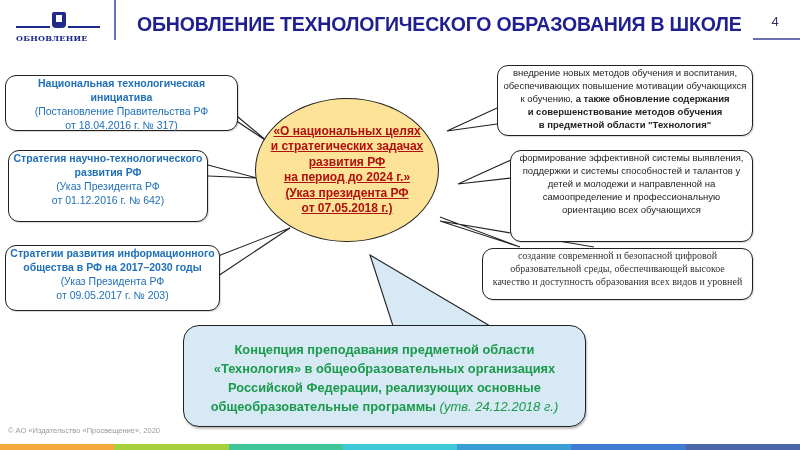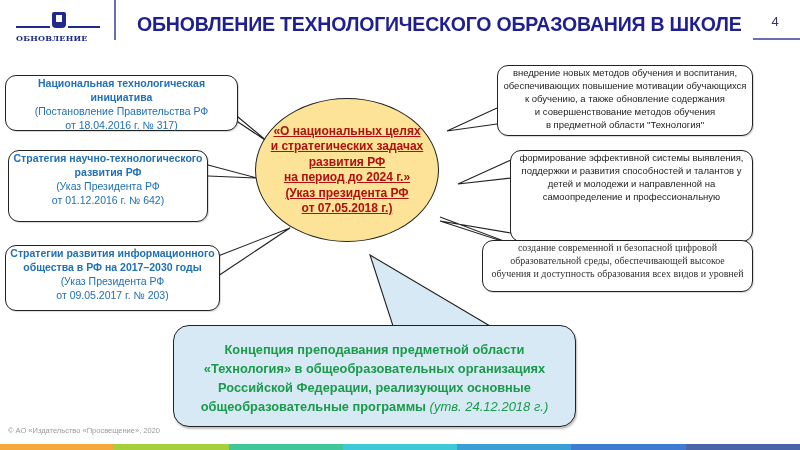--- a/index.html
+++ b/index.html
@@ -17,34 +17,34 @@
   .page-title { position: absolute; left: 137px; top: 13px; font-size: 19.5px; font-weight: bold; color: #1f1f8f; letter-spacing: -0.2px; white-space: nowrap; }
   .page-num { position: absolute; left: 755px; top: 14px; width: 40px; text-align: center; font-size: 13px; color: #333366; }
   .page-num-line { position: absolute; left: 753px; top: 38px; width: 47px; height: 1.5px; background: #6a6fb0; }
 
   svg.connectors { position: absolute; left: 0; top: 0; width: 800px; height: 450px; }
 
   .box { position: absolute; border: 1.3px solid #222; border-radius: 11px; background: #fff; text-align: center; box-shadow: 1px 1px 1px rgba(0,0,0,0.15); display: flex; flex-direction: column; justify-content: flex-start; }
   .lbox { color: #2070b8; font-size: 10.5px; line-height: 14px; }
   .lbox .t { font-weight: bold; }
   .rbox { color: #222; font-size: 9.5px; line-height: 13px; }
-  .rbox b { font-weight: normal; }
+  .rbox b { font-weight: bold; }
   .rbox.serif { font-family: "Liberation Serif", "DejaVu Serif", serif; font-size: 10px; color: #333; }
 
   #lb1 { left: 5px; top: 75px; width: 233px; height: 56px; }
   #lb2 { left: 8px; top: 150px; width: 200px; height: 72px; }
   #lb3 { left: 5px; top: 245px; width: 215px; height: 66px; }
 
   #rb1 { left: 497px; top: 65px; width: 256px; height: 71px; }
   #rb2 { left: 510px; top: 150px; width: 243px; height: 92px; }
-  #rb3 { left: 482px; top: 240px; width: 271px; height: 52px; }
+  #rb3 { left: 482px; top: 248px; width: 271px; height: 52px; }
 
   .ellipse { position: absolute; left: 255px; top: 98px; width: 184px; height: 144px; border-radius: 50%; background: #fde397; border: 1.3px solid #222; display: flex; flex-direction: column; justify-content: center; align-items: center; text-align: center; color: #b01010; font-weight: bold; font-size: 12px; line-height: 15.5px; text-decoration: underline; }
 
-  .concept { position: absolute; left: 173px; top: 325px; width: 403px; height: 102px; background: #d6e9f4; border: 1.3px solid #222; border-radius: 16px; box-shadow: 1px 2px 2px rgba(0,0,0,0.25); text-align: center; color: #1a9a4a; font-weight: bold; font-size: 12.8px; line-height: 19px; padding-top: 3px; display: flex; flex-direction: column; justify-content: center; }
+  .concept { position: absolute; left: 183px; top: 325px; width: 403px; height: 102px; background: #d6e9f4; border: 1.3px solid #222; border-radius: 16px; box-shadow: 1px 2px 2px rgba(0,0,0,0.25); text-align: center; color: #1a9a4a; font-weight: bold; font-size: 12.8px; line-height: 19px; padding-top: 3px; display: flex; flex-direction: column; justify-content: center; }
   .concept i { font-weight: normal; font-style: italic; font-size: 13px; }
 
   .copyright { position: absolute; left: 8px; top: 426px; font-size: 7.5px; color: #9a9a9a; }
 
   .bottom-bar { position: absolute; left: 0; top: 444px; width: 800px; height: 6px; display: flex; }
   .bottom-bar span { flex: 1; height: 100%; }
 </style>
 </head>
 <body>
 
@@ -108,29 +108,30 @@
 <div class="box rbox" id="rb1">
   <div>внедрение новых методов обучения и воспитания,</div>
   <div>обеспечивающих повышение мотивации обучающихся</div>
   <div><span>к обучению, </span><b>а также обновление содержания</b></div>
   <div><b>и совершенствование методов обучения</b></div>
   <div><b>в предметной области "Технология"</b></div>
 </div>
 
 <div class="box rbox" id="rb2">
   <div>формирование эффективной системы выявления,</div>
-  <div>поддержки и развития способностей и талантов у</div>
+  <div>поддержки и системы способностей и талантов у</div>
   <div>детей и молодежи и направленной на</div>
   <div>самоопределение и профессиональную</div>
+  <div>ориентацию всех обучающихся</div>
 </div>
 
 <div class="box rbox serif" id="rb3">
   <div>создание современной и безопасной цифровой</div>
   <div>образовательной среды, обеспечивающей высокое</div>
-  <div>обучения и доступность образования всех видов и уровней</div>
+  <div>качество и доступность образования всех видов и уровней</div>
 </div>
 
 <div class="concept">
   <div>Концепция преподавания предметной области</div>
   <div>«Технология» в общеобразовательных организациях</div>
   <div>Российской Федерации, реализующих основные</div>
   <div><span>общеобразовательные программы </span><i>(утв. 24.12.2018 г.)</i></div>
 </div>
 
 <div class="copyright">© АО «Издательство «Просвещение», 2020</div>

